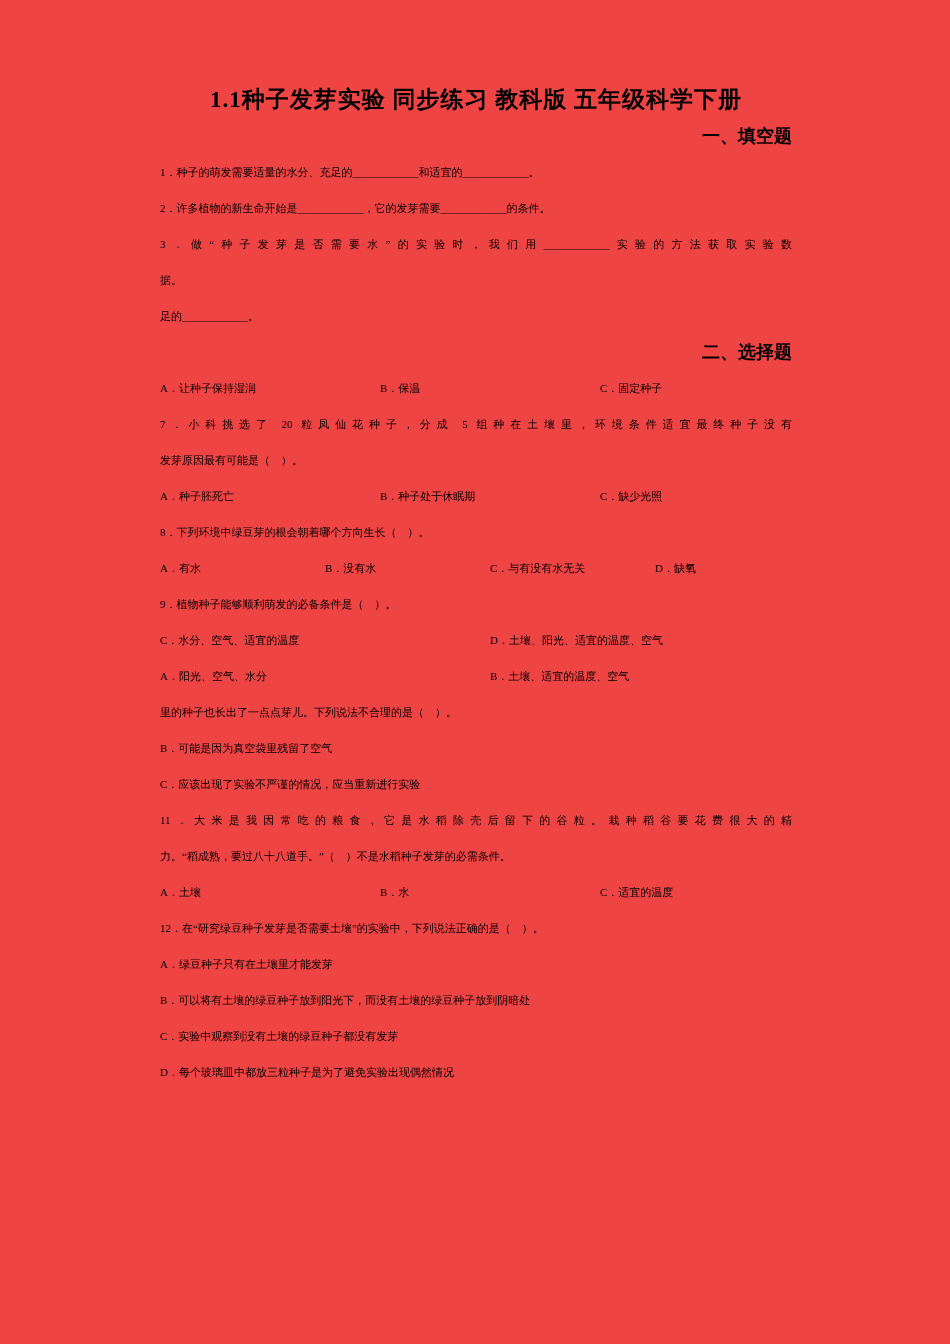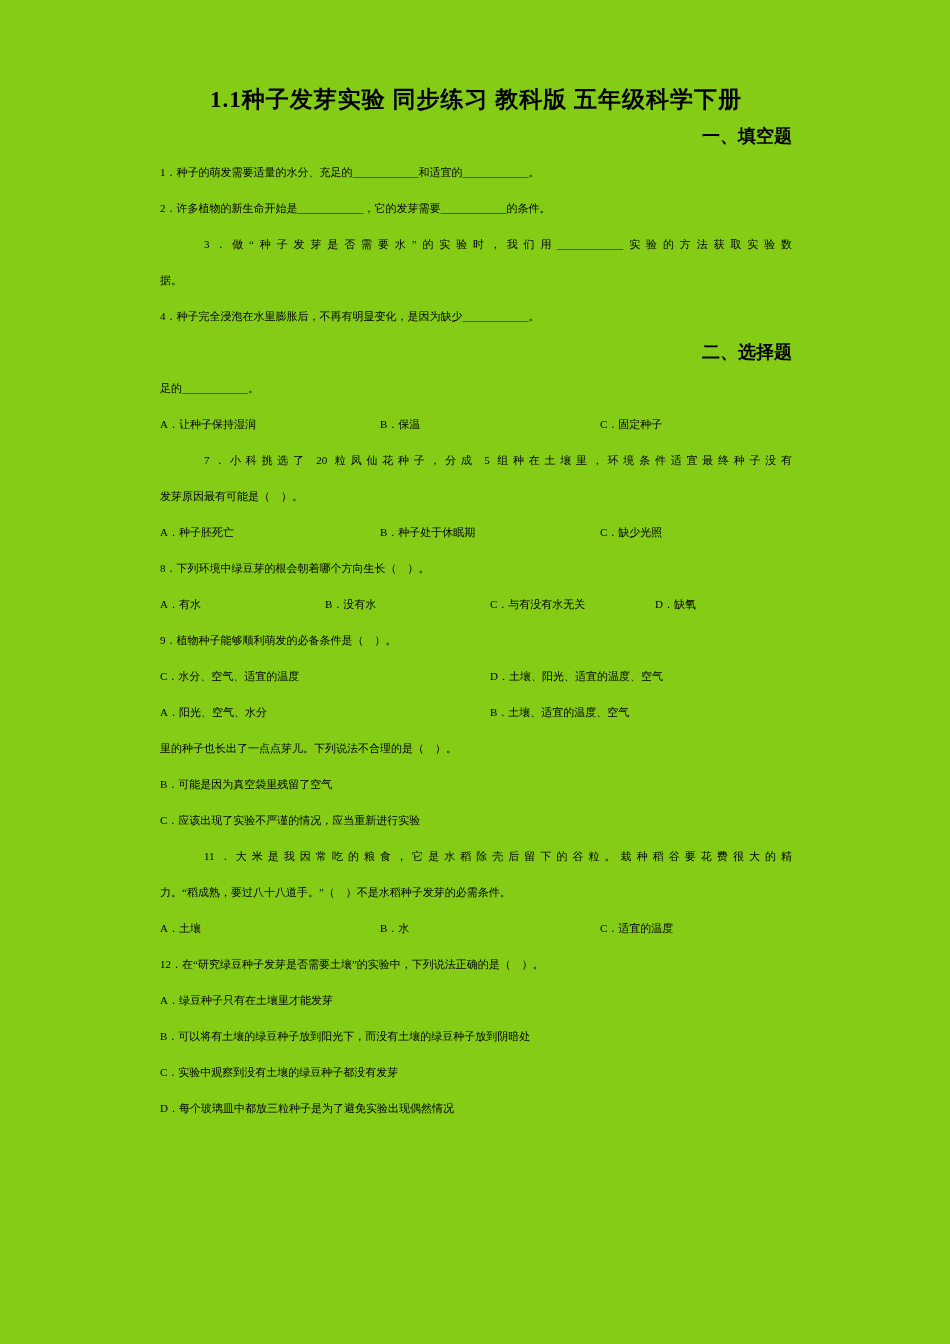--- a/index.html
+++ b/index.html
@@ -1,31 +1,31 @@
 <!DOCTYPE html>
 <html><head>
 <meta charset="utf-8">
 <style>
   html,body{margin:0;padding:0;background:#ffffff;}
   .page{
-    position:relative;width:950px;height:1344px;background:#84cc16;
+    position:relative;width:950px;height:1344px;background:#ef4444;
     font-family:"Liberation Serif","DejaVu Serif",serif;color:#000000;
     overflow:hidden;
   }
   .content{position:absolute;left:160px;top:82px;width:632px;}
   .title{
     font-size:23px;font-weight:bold;text-align:center;
     line-height:36px;height:36px;white-space:nowrap;letter-spacing:1px;
   }
   .line{
     font-size:11px;line-height:36px;height:36px;white-space:nowrap;
   }
   .heading{font-weight:bold;font-size:18px;text-align:right;}
   
-  .just{text-align:justify;text-align-last:justify;margin-left:44px;}
+  .just{text-align:justify;text-align-last:justify;}
   
   .c3{display:inline-block;width:220px;}
   .c4{display:inline-block;width:165px;}
   .c2{display:inline-block;width:330px;}
 </style>
 </head>
 <body>
 
 <div class="page">
   <div class="content">
@@ -34,25 +34,24 @@
 
     <div class="line heading">一、填空题</div>
 
     <div class="line">1．种子的萌发需要适量的水分、充足的____________和适宜的____________。</div>
 
     <div class="line">2．许多植物的新生命开始是____________，它的发芽需要____________的条件。</div>
 
     <div class="line just">3．做“种子发芽是否需要水”的实验时，我们用____________实验的方法获取实验数</div>
     <div class="line">据。</div>
 
-    <div class="line">4．种子完全浸泡在水里膨胀后，不再有明显变化，是因为缺少____________。</div>
+
+    <div class="line">足的____________。</div>
 
     <div class="line heading">二、选择题</div>
-
-    <div class="line">足的____________。</div>
 
     <div class="line">
       <span class="c3">A．让种子保持湿润</span><span class="c3">B．保温</span><span>C．固定种子</span>
     </div>
 
     <div class="line just">7．小科挑选了 20 粒凤仙花种子，分成 5 组种在土壤里，环境条件适宜最终种子没有</div>
     <div class="line">发芽原因最有可能是（　）。</div>
     <div class="line">
       <span class="c3">A．种子胚死亡</span><span class="c3">B．种子处于休眠期</span><span>C．缺少光照</span>
     </div>

